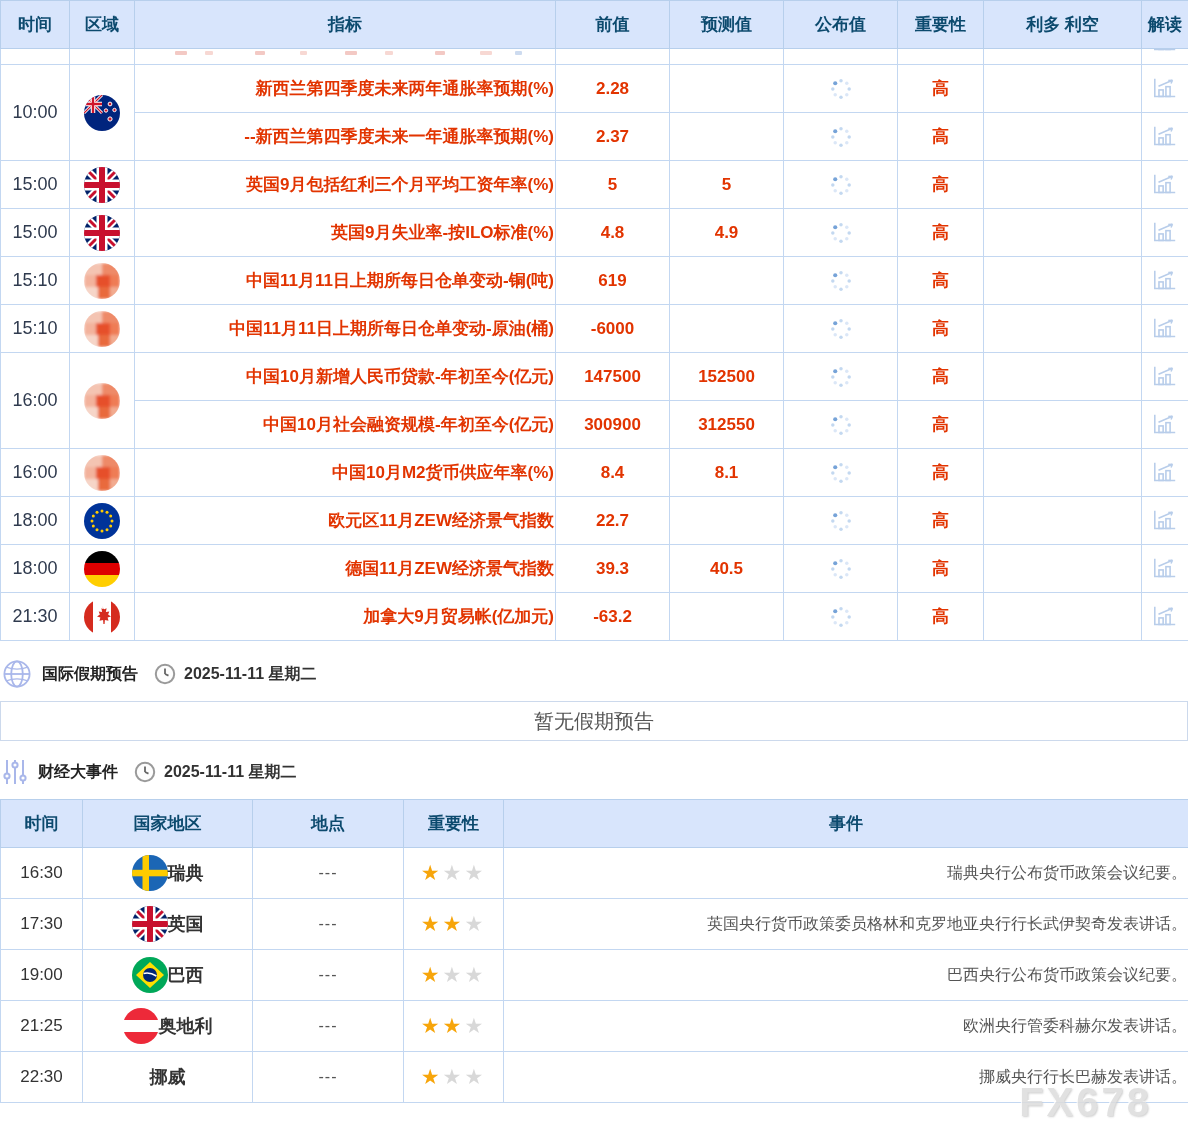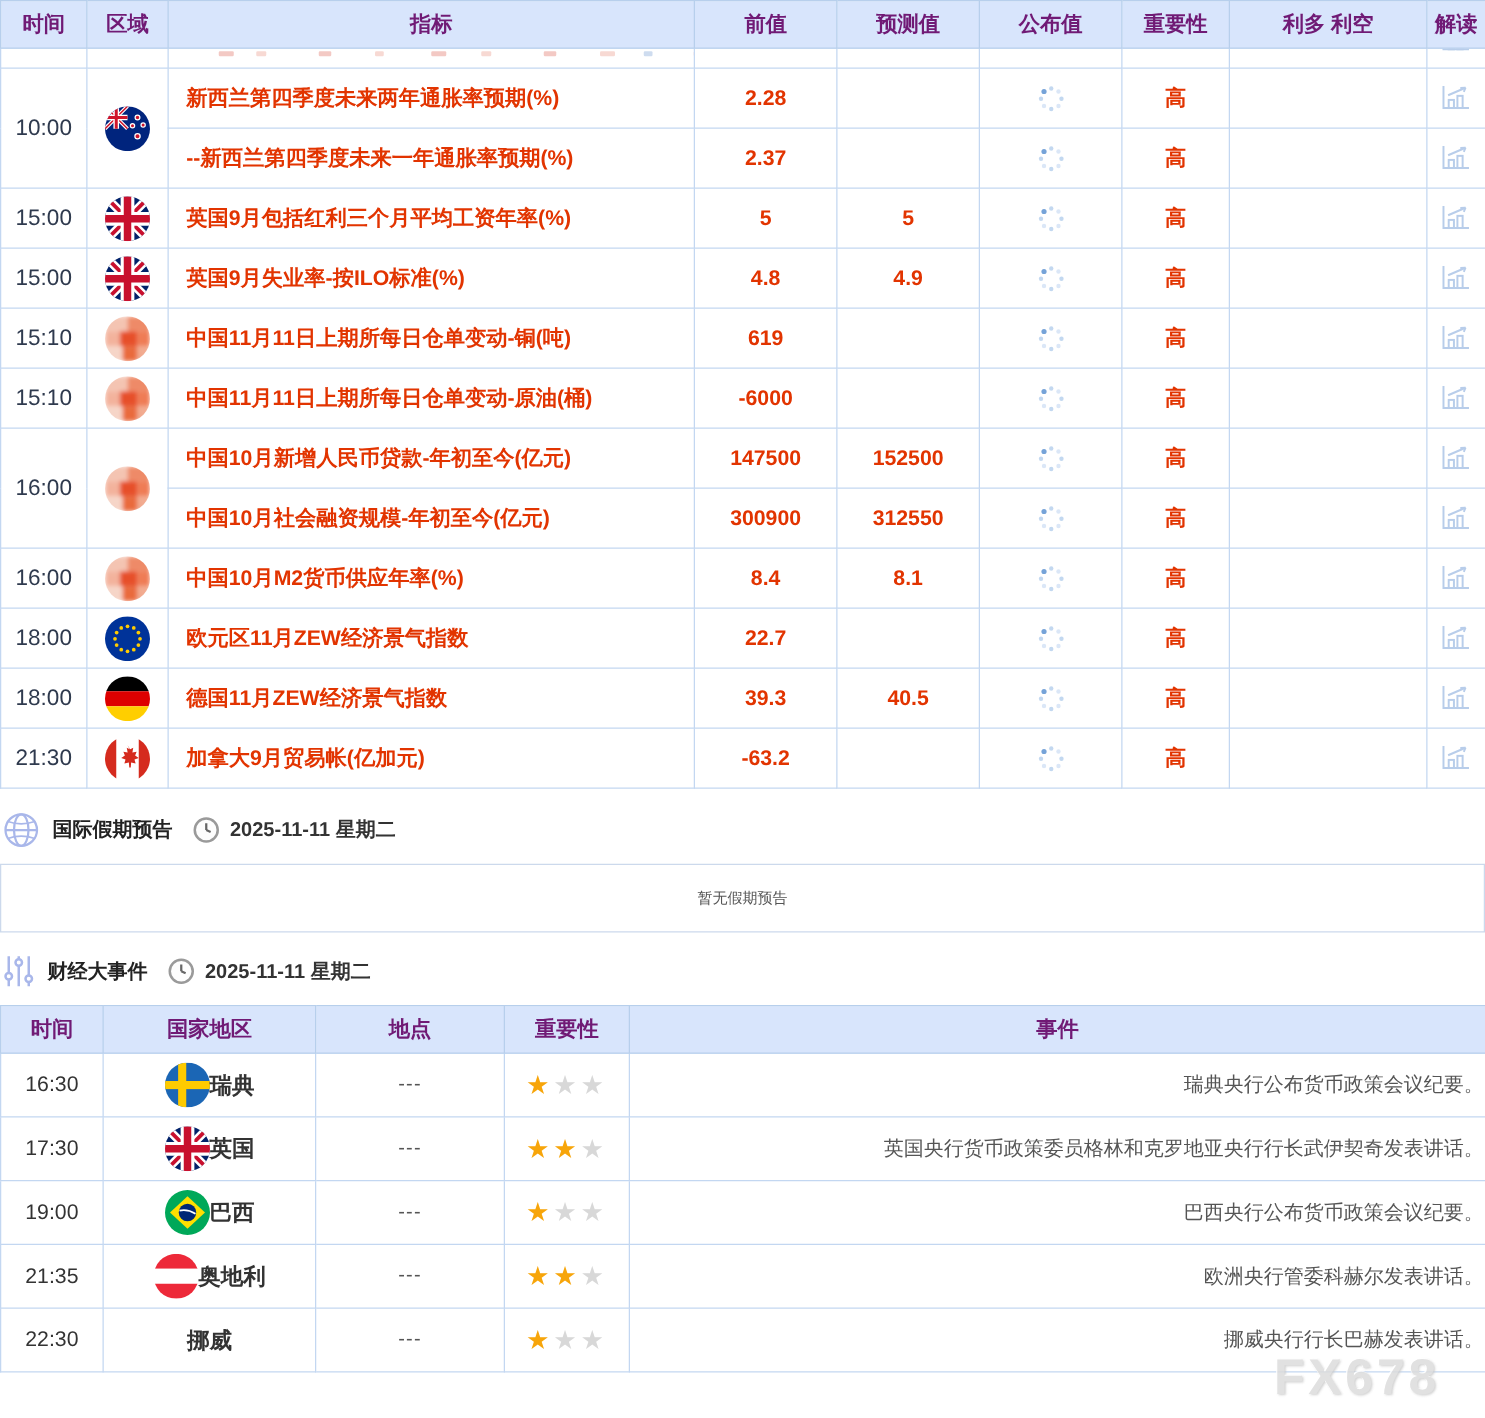--- a/index.html
+++ b/index.html
@@ -14,50 +14,50 @@
     --time-color:#2f3a4e;
     --text-gray:#555;
   }
   *{box-sizing:border-box;}
   body{
     margin:0;width:1188px;height:1134px;overflow:hidden;position:relative;
     background:#fff;font-family:"Liberation Sans",sans-serif;
   }
   table{border-collapse:collapse;table-layout:fixed;width:1188px;}
   th{
-    background:var(--header-bg);color:#701a75;font-size:17px;font-weight:bold;
-    height:38px;border:1px solid var(--header-border);
+    background:var(--header-bg);color:#0c4a6e;font-size:17px;font-weight:bold;
+    height:48px;border:1px solid var(--header-border);
   }
   td{
     border:1px solid var(--border);text-align:center;vertical-align:middle;
     font-size:17px;overflow:hidden;
   }
   .cal-table tr.data-row{height:48px;}
   .cal-table tr.partial-row{height:16px;}
   .cal-table tr.partial-row td{height:16px;padding:0;position:relative;}
   .time-cell{color:var(--time-color);font-size:18px;}
-  .indicator-cell{text-align:left;padding-left:14px;color:var(--red);font-weight:bold;}
+  .indicator-cell{text-align:right;padding-left:14px;color:var(--red);font-weight:bold;}
   .val-cell{color:var(--red);font-weight:bold;}
   .imp-cell{color:var(--red);font-weight:bold;}
   .flag{
     display:inline-block;width:36px;height:36px;border-radius:50%;overflow:hidden;
     vertical-align:middle;line-height:0;
   }
   .flag svg{width:36px;height:36px;display:block;}
   .spinner,.chart-ic{display:inline-block;line-height:0;vertical-align:middle;}
   .remnant{position:absolute;top:2px;height:4px;border-radius:1px;opacity:.5;filter:blur(.6px);}
   .sliver-wrap{position:absolute;top:0;left:0;right:0;height:16px;overflow:hidden;}
   .sliver-wrap .chart-ic{position:absolute;top:-20px;left:50%;margin-left:-13px;}
   .section-head{display:flex;align-items:center;margin:18px 0 12px 0;padding-left:2px;}
   .section-title{font-size:16px;font-weight:bold;color:#222;margin-left:10px;}
   .section-date-wrap{display:flex;align-items:center;margin-left:16px;}
   .section-date{font-size:16px;font-weight:bold;color:#333;margin-left:8px;}
   .empty-box{
-    height:55px;border:1px solid #ccd9ec;display:flex;align-items:center;justify-content:center;
-    color:var(--text-gray);font-size:12px;margin:12px 0 16px 0;
+    height:40px;border:1px solid #ccd9ec;display:flex;align-items:center;justify-content:center;
+    color:var(--text-gray);font-size:20px;margin:12px 0 16px 0;
   }
   .ev-table{margin-top:12px;}
   .ev-table tr.data-row{height:51px;}
   .ev-time-cell{color:#333;font-size:17px;}
   .country-wrap{display:flex;align-items:center;justify-content:center;gap:0;}
   .country-name{font-weight:bold;color:#333;font-size:18px;}
   .loc-cell{color:var(--text-gray);letter-spacing:1px;font-size:16px;}
   .star{font-size:21px;letter-spacing:3px;}
   .star.on{color:var(--star-filled);}
   .star.off{color:var(--star-empty);}
@@ -660,21 +660,21 @@
               </svg>
             </span>
             <span class="country-name">巴西</span>
           </div>
         </td>
         <td class="loc-cell">---</td>
         <td><span class="star on">★</span><span class="star off">★</span><span class="star off">★</span></td>
         <td class="event-cell">巴西央行公布货币政策会议纪要。</td>
       </tr>
       <tr class="data-row">
-        <td class="ev-time-cell">21:35</td>
+        <td class="ev-time-cell">21:25</td>
         <td>
           <div class="country-wrap">
             <span class="flag">
               <svg viewBox="0 0 36 36">
                 <rect width="36" height="12" fill="#ED2939"></rect>
       <rect y="12" width="36" height="12" fill="#fff"></rect>
                 <rect y="24" width="36" height="12" fill="#ED2939"></rect>
               </svg>
             </span>
             <span class="country-name">奥地利</span>

